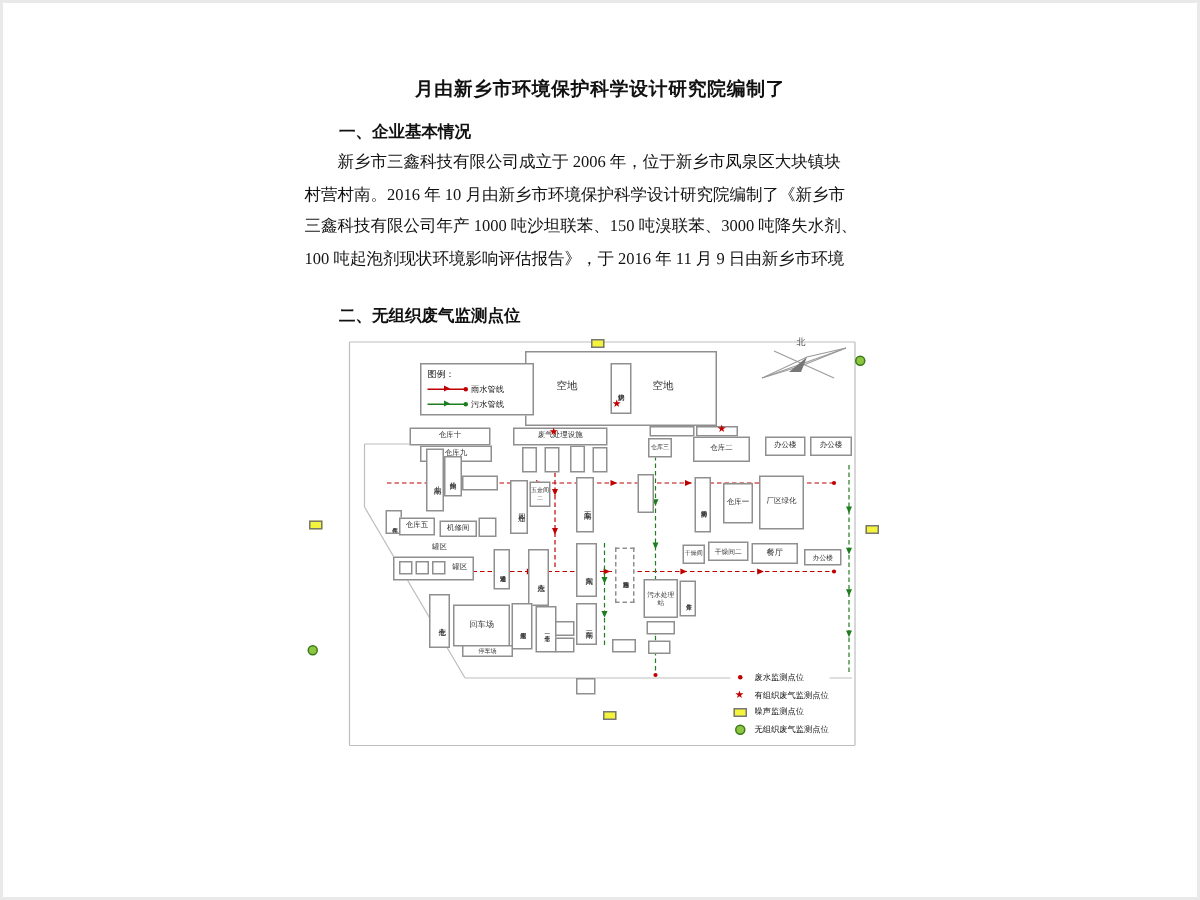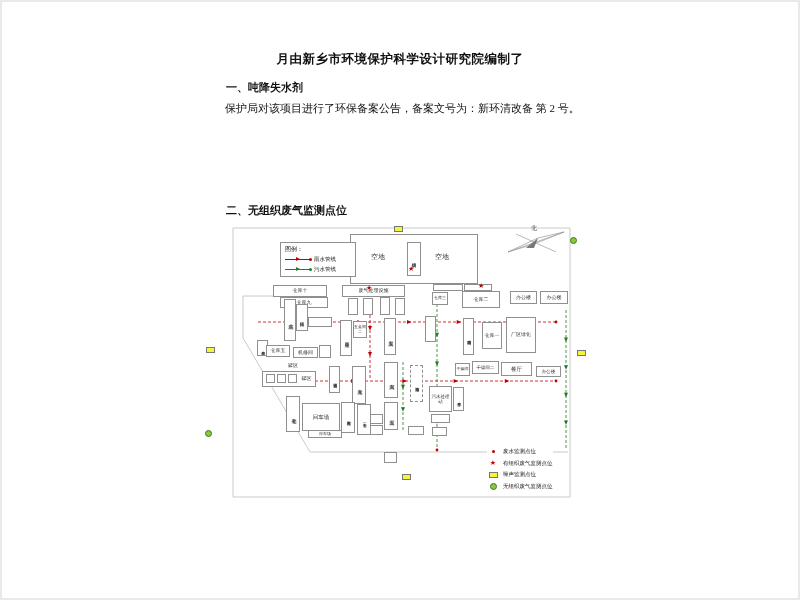--- a/index.html
+++ b/index.html
@@ -40,23 +40,26 @@
   .lg-bot .mcell{width:12px;display:flex;justify-content:center;align-items:center}
   .lg-bot .mk{position:static}
   .compass{position:absolute;left:504px;top:222px;width:64px;height:44px}
 </style>
 </head>
 <body>
 
 <div class="frame"></div>
 
 <h1 class="doc-title">月由新乡市环境保护科学设计研究院编制了</h1>
-<div class="heading" id="sec1">一、吨降失水剂</div>
+<div class="heading" id="sec1">一、企业基本情况</div>
 <div id="para">
-    <div class="pline">保护局对该项目进行了环保备案公告，备案文号为：新环清改备 第 2 号。</div>
+    <div class="pline">新乡市三鑫科技有限公司成立于 2006 年，位于新乡市凤泉区大块镇块</div>
+    <div class="pline">村营村南。2016 年 10 月由新乡市环境保护科学设计研究院编制了《新乡市</div>
+    <div class="pline">三鑫科技有限公司年产 1000 吨沙坦联苯、150 吨溴联苯、3000 吨降失水剂、</div>
+    <div class="pline">100 吨起泡剂现状环境影响评估报告》，于 2016 年 11 月 9 日由新乡市环境</div>
   </div>
 <div class="heading" id="sec2">二、无组织废气监测点位</div>
 
 <svg id="lines-svg" xmlns="http://www.w3.org/2000/svg">
     <line x1="233" y1="228" x2="570" y2="228" stroke="#bdbdbd" stroke-width="0.8"></line>
     <line x1="570" y1="228" x2="570" y2="497" stroke="#bdbdbd" stroke-width="0.8"></line>
     <line x1="233" y1="497" x2="570" y2="497" stroke="#bdbdbd" stroke-width="0.8"></line>
     <line x1="233" y1="228" x2="233" y2="497" stroke="#bdbdbd" stroke-width="0.8"></line>
     <line x1="243" y1="296" x2="243" y2="338" stroke="#bdbdbd" stroke-width="0.8"></line>
     <line x1="243" y1="338" x2="310" y2="452" stroke="#bdbdbd" stroke-width="0.8"></line>

